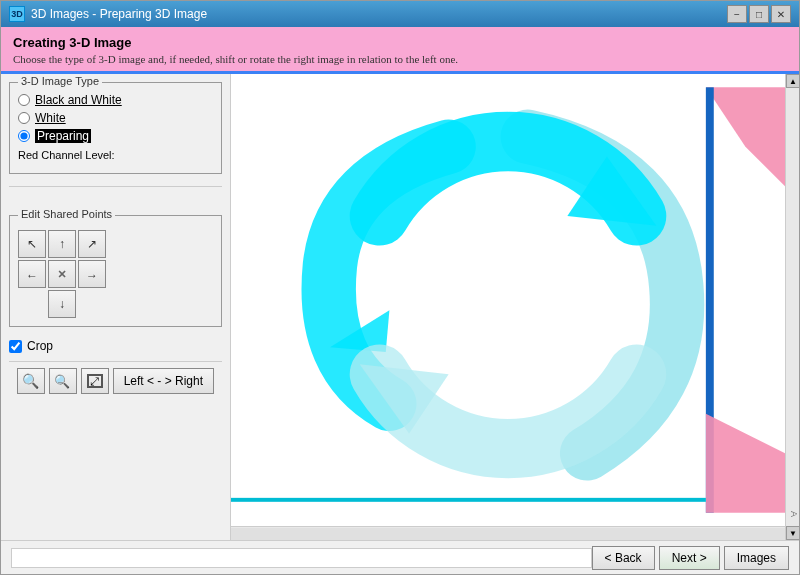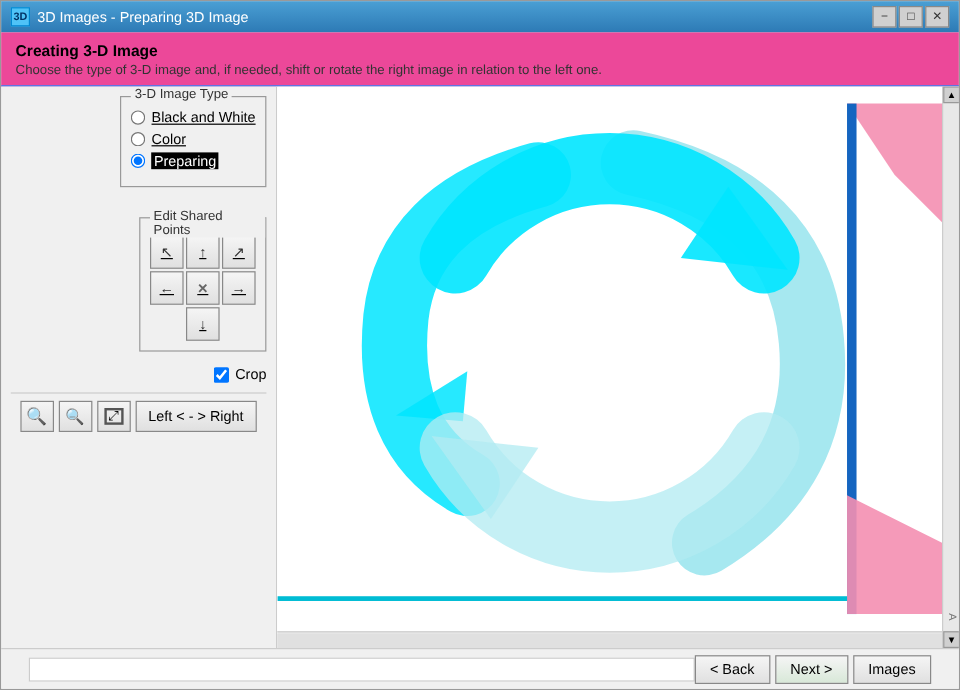--- a/index.html
+++ b/index.html
@@ -65,56 +65,56 @@
       cursor: pointer;
       display: flex;
       align-items: center;
       justify-content: center;
       font-size: 10px;
       color: #333;
     }
 
     
     .header-area {
-      background: #ec4899;
+      background: #f9a8d4;
       padding: 8px 12px 6px;
-      border-bottom: 1px solid #3b82f6;
+      border-bottom: 3px solid #3b82f6;
       flex-shrink: 0;
     }
 
     .header-title {
       font-size: 13px;
       font-weight: bold;
       color: #000;
       margin-bottom: 3px;
     }
 
     .header-subtitle {
       font-size: 11px;
       color: #333;
+      font-family: Liberation Serif, serif;
     }
 
     
     .main-content {
       display: flex;
       flex: 1;
       overflow: hidden;
     }
 
     
     .left-panel {
       width: 230px;
       flex-shrink: 0;
       background: #f0f0f0;
       padding: 8px;
       display: flex;
       flex-direction: column;
       gap: 8px;
       border-right: 1px solid #ccc;
-      align-items: flex-end;
     }
 
     .group-box {
       border: 1px solid #999;
       padding: 4px 8px 8px;
       position: relative;
       background: #f0f0f0;
     }
 
     .group-box-title {
@@ -233,22 +233,21 @@
       cursor: pointer;
       display: flex;
       align-items: center;
       justify-content: center;
       font-size: 7px;
     }
 
     
     .edit-points-group {
       padding: 8px;
-      margin-top: 0;
-      text-decoration: underline;
+      margin-top: 16px;
     }
 
     .arrow-grid {
       display: grid;
       grid-template-columns: repeat(3, 28px);
       grid-template-rows: repeat(3, 28px);
       gap: 2px;
       margin-top: 6px;
     }
 
@@ -350,21 +349,21 @@
       left: 0;
       right: 0;
       height: 12px;
       background: #e0e0e0;
     }
 
     
     .footer {
       background: #f0f0f0;
       border-top: 1px solid #ccc;
-      padding: 5px 23px;
+      padding: 5px 10px;
       display: flex;
       align-items: center;
       justify-content: space-between;
       flex-shrink: 0;
       height: 34px;
     }
 
     .footer-left {
       flex: 1;
       background: white;
@@ -434,31 +433,32 @@
         <span class="group-box-title">3-D Image Type</span>
         <div class="radio-group">
 
           <label class="radio-item">
             <input type="radio" name="imgtype" style="">
             <span class="radio-label">Black and White</span>
           </label>
 
           <label class="radio-item">
             <input type="radio" name="imgtype" style="">
-            <span class="radio-label">Color</span>
+            <span class="radio-label">White</span>
           </label>
 
 
           <label class="radio-item">
             <input type="radio" name="imgtype" checked="" style="">
             <span class="radio-label no-underline" style="background:#000; color:#fff; padding:0 2px;">Preparing</span>
           </label>
         </div>
 
         <div class="channel-section">
+          <div class="channel-label">Red Channel Level:</div>
         </div>
       </div>
 
       <div class="separator"></div>
 
       <div class="group-box edit-points-group">
         <span class="group-box-title">Edit Shared Points</span>
         <div class="arrow-grid">
           <button class="arrow-btn">↖</button>
           <button class="arrow-btn">↑</button>

